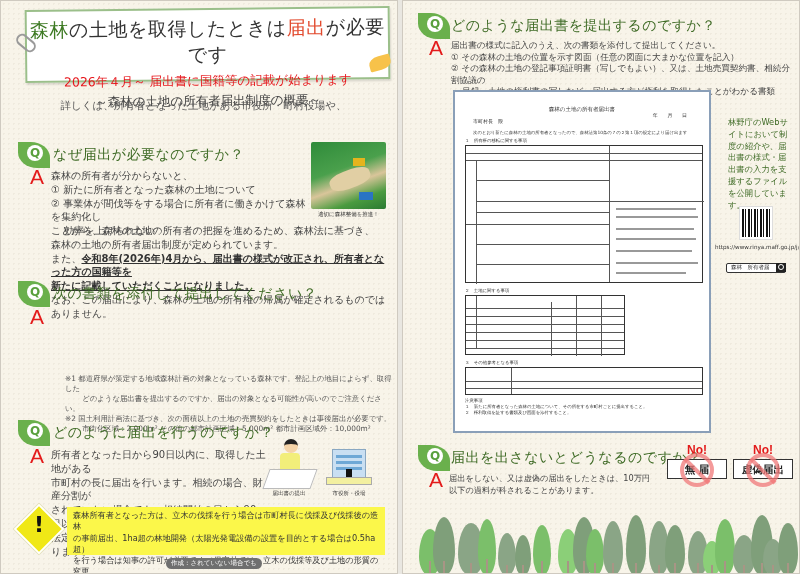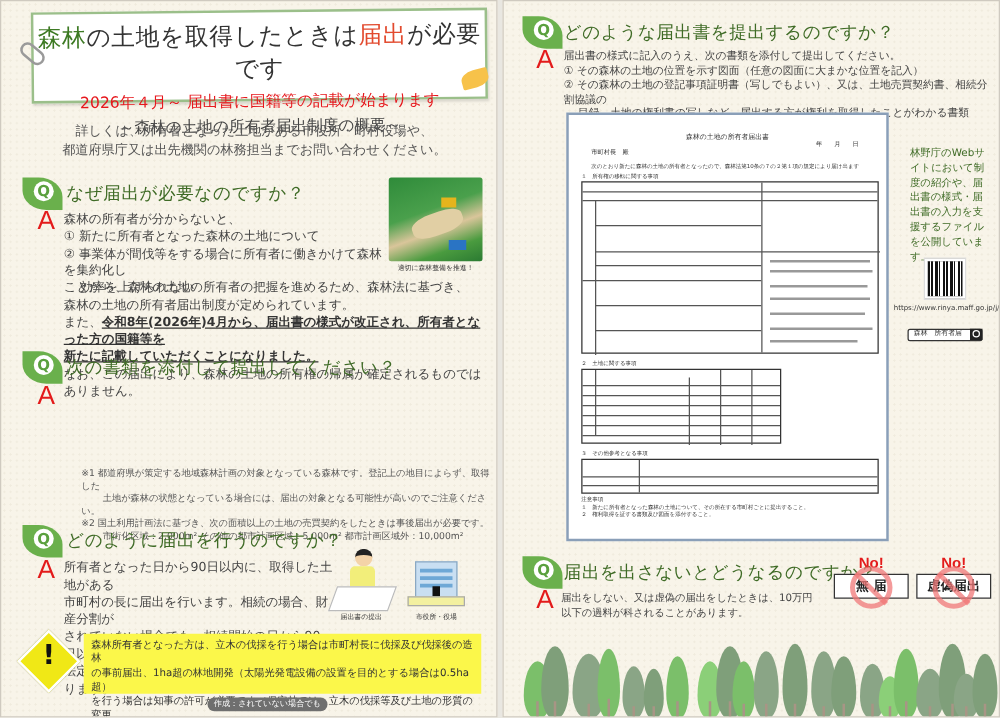--- a/index.html
+++ b/index.html
@@ -115,21 +115,20 @@
       <span class="green">森林</span><span>の土地を取得したときは</span><span class="red">届出</span><span>が必要です</span>
     </div>
     <div class="title-sub">2026年４月～  届出書に国籍等の記載が始まります</div>
     <div class="title-sub2">～森林の土地の所有者届出制度の概要～</div>
   </div>
   <div class="clip"></div>
   <div class="bird"></div>
 
   <div class="intro">
     <div>詳しくは、所有者となった土地がある市役所・町村役場や、</div>
-    <div>都道府県庁又は出先機関の林務担当までお問い合わせください。</div>
   </div>
 
   <div class="q-icon" style="left:17px;top:141px;">
     <div class="q-leaf"></div>
       <div class="q-letter">Q</div>
   </div>
   <div class="q-title" style="left:52px;top:145px;">なぜ届出が必要なのですか？</div>
   <div class="a-letter" style="left:29px;top:164px;">A</div>
   <div class="body-text" style="left:50px;top:168px;width:258px;">
     <div>森林の所有者が分からないと、</div>
@@ -152,21 +151,21 @@
   <div class="forest-cap">適切に森林整備を推進！</div>
 
   <div class="q-icon" style="left:17px;top:280px;">
     <div class="q-leaf"></div>
       <div class="q-letter">Q</div>
   </div>
   <div class="q-title" style="left:52px;top:284px;">次の書類を添付して提出してください？</div>
   <div class="a-letter" style="left:29px;top:304px;">A</div>
   <div class="note-text" style="left:64px;top:373px;width:330px;">
     <div>※1  都道府県が策定する地域森林計画の対象となっている森林です。登記上の地目によらず、取得した</div>
-    <div>　　 土地が森林の状態となっている場合には、届出の対象となる可能性が高いのでご注意ください。</div>
+    <div>　　 どのような届出書を提出するのですか、届出の対象となる可能性が高いのでご注意ください。</div>
     <div>※2  国土利用計画法に基づき、次の面積以上の土地の売買契約をしたときは事後届出が必要です。</div>
     <div>　　 市街化区域：2,000m²  その他の都市計画区域：5,000m²   都市計画区域外：10,000m²</div>
   </div>
 
   <div class="q-icon" style="left:17px;top:419px;">
     <div class="q-leaf"></div>
       <div class="q-letter">Q</div>
   </div>
   <div class="q-title" style="left:52px;top:423px;">どのように届出を行うのですか？</div>
   <div class="a-letter" style="left:29px;top:443px;">A</div>

